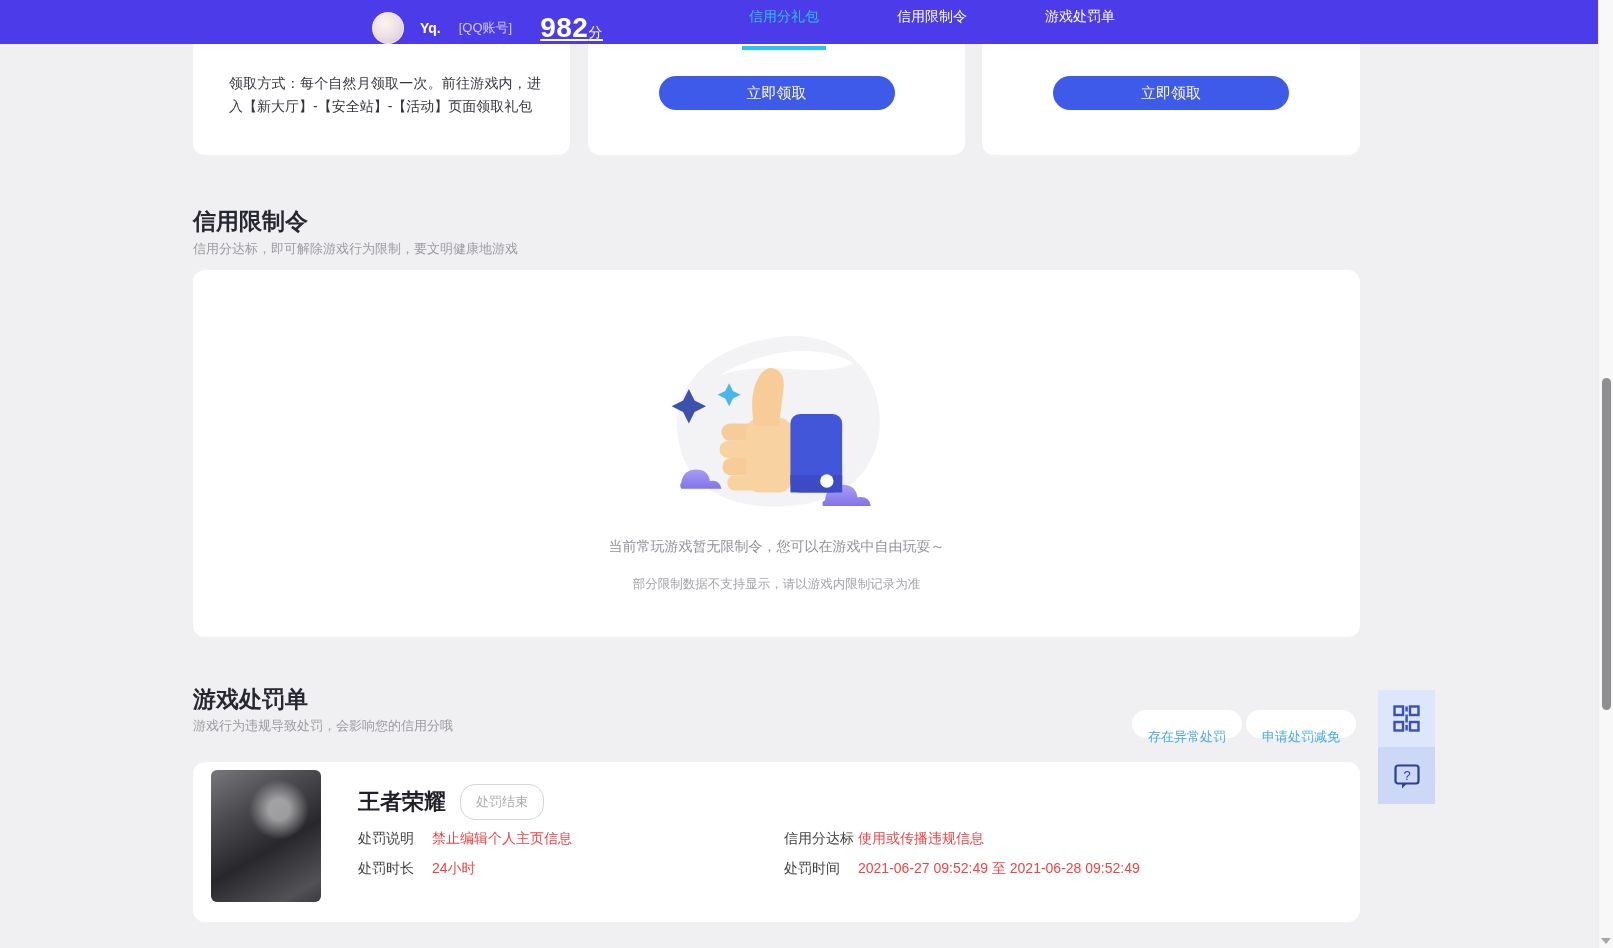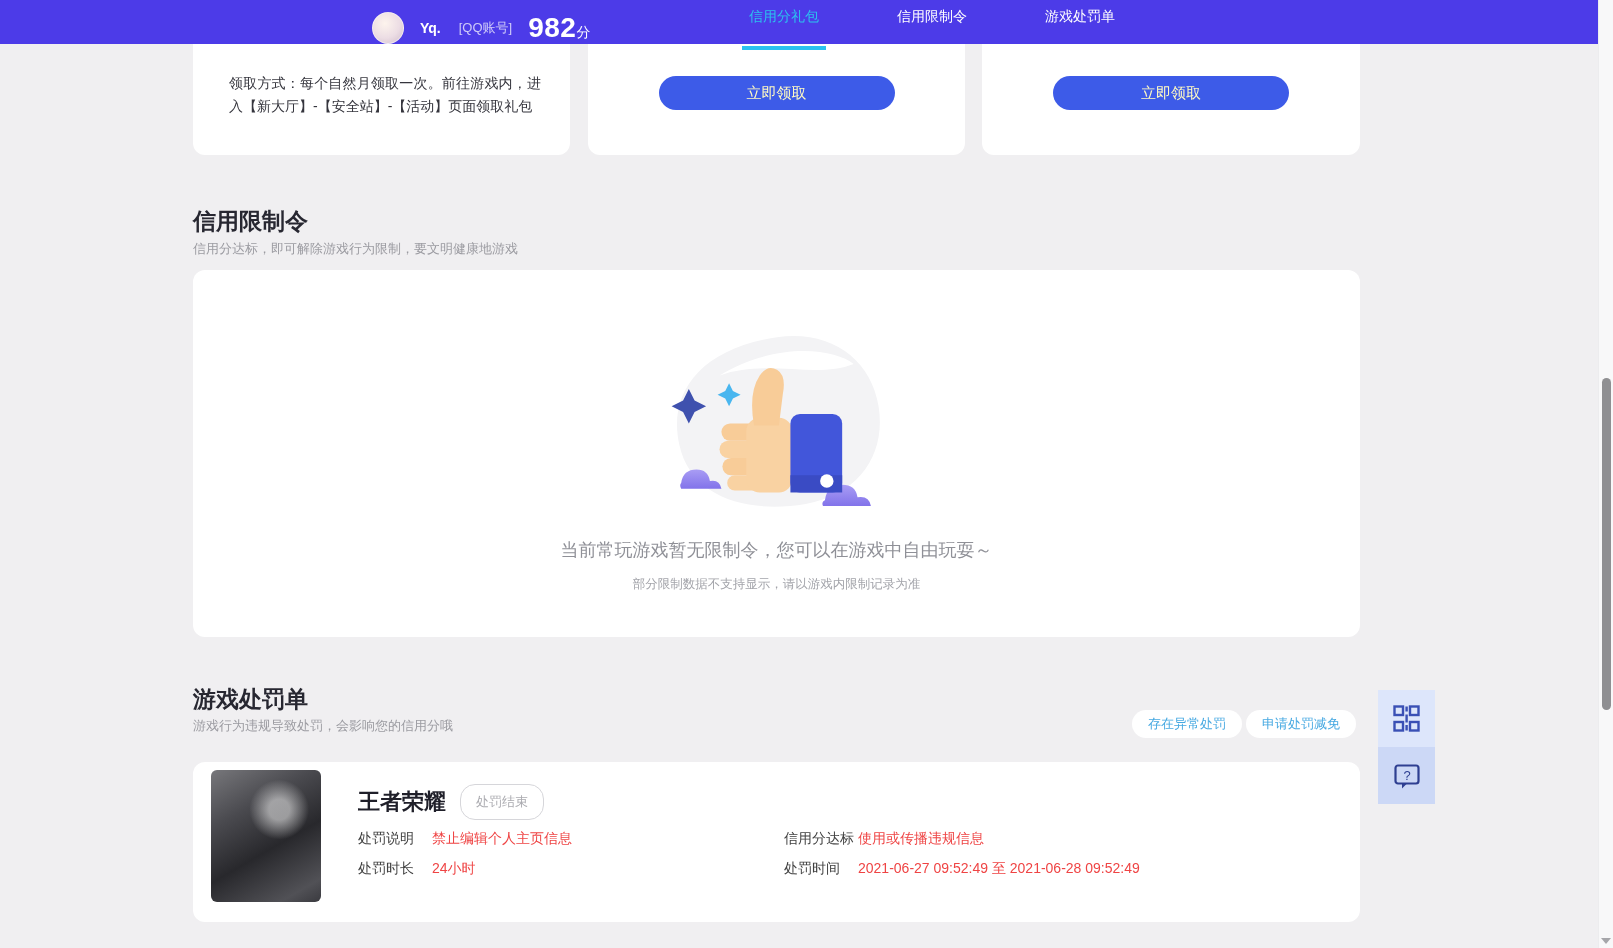--- a/index.html
+++ b/index.html
@@ -6,21 +6,21 @@
   html,body { width:1613px; height:948px; overflow:hidden; }
   body { font-family:"Liberation Sans", sans-serif; background:#f0eff1; position:relative; }
   .page { position:absolute; inset:0; }
 
   
   .header { position:absolute; top:0; left:0; width:1613px; height:44px; background:#4C3BE8; z-index:50; display:flex; align-items:center; }
   .header-user { position:absolute; left:372px; top:0; height:56px; display:flex; align-items:center; gap:16px; }
   .avatar { width:32px; height:32px; border-radius:50%; background:radial-gradient(circle at 40% 35%, #fdf4ed, #ecdde4 55%, #cfbccb); border:1px solid rgba(255,255,255,.5); }
   .uname { color:#fff; font-size:14px; font-weight:bold; }
   .uacct { color:rgba(255,255,255,.72); font-size:13px; margin-left:2px; }
-  .uscore { color:#fff; font-size:28px; font-weight:bold; letter-spacing:.5px; }
+  .uscore { color:#fff; font-size:28px; font-weight:bold; margin-left:12px; letter-spacing:.5px;text-decoration:underline; }
   .uscore-unit { color:#fff; font-size:14px; font-weight:normal; }
   .header-tabs { position:absolute; left:710px; top:0; height:44px; display:flex; align-items:center; }
   .tab { width:148px; text-align:center; font-size:14px; color:#ffffff; height:56px; line-height:44px; position:relative; cursor:pointer; }
   .tab.active { color:#2BC2EF; }
   .tab.active .tab-underline { position:absolute; left:32px; right:32px; bottom:0; height:4px; background:#2BC2EF; }
 
   
   .card { position:absolute; background:#fff; border-radius:12px; }
 
   
@@ -32,25 +32,25 @@
 
   
   .section-title { position:absolute; left:193px; font-size:23px; font-weight:bold; color:#272731; }
   .section-sub { position:absolute; left:193px; font-size:13px; color:#9b9ba1; }
   .t-restrict { top:206px; } .s-restrict { top:240px; }
   .t-penalty { top:684px; } .s-penalty { top:717px; }
 
   
   .empty-card { left:193px; top:270px; width:1167px; height:367px; }
   .empty-illus { position:absolute; left:50%; transform:translateX(-50%); top:58px; width:230px; height:190px; }
-  .empty-msg { position:absolute; left:0; right:0; top:268px; text-align:center; font-size:18px; color:#8f9097; }
+  .empty-msg { position:absolute; left:0; right:0; top:268px; text-align:center; font-size:14px; color:#8f9097; }
   .empty-note { position:absolute; left:0; right:0; top:306px; text-align:center; font-size:12.5px; color:#a3a4aa; }
 
   
-  .pill-link { position:absolute; top:710px; height:28px; border-radius:14px; background:#fff; border:none; color:#47A9E2; font-size:13px; font-family:inherit; padding:0 16px; line-height:28px; cursor:pointer; }
+  .pill-link { position:absolute; top:710px; height:28px; border-radius:14px; background:#fff; border:none; color:#47A9E2; font-size:13px; font-family:inherit; padding:13px 16px; line-height:28px; cursor:pointer; }
   .pill-1 { left:1132px; } .pill-2 { left:1246px; }
 
   
   .float-rail { position:absolute; left:1378px; top:690px; width:57px; z-index:40; }
   .float-btn { width:57px; height:57px; display:flex; align-items:center; justify-content:center; cursor:pointer; }
   .float-qr { background:#dde6fb; }
   .float-help { background:#ccd8f6; }
 
   
   .penalty-card { left:193px; top:762px; width:1167px; height:160px; }

